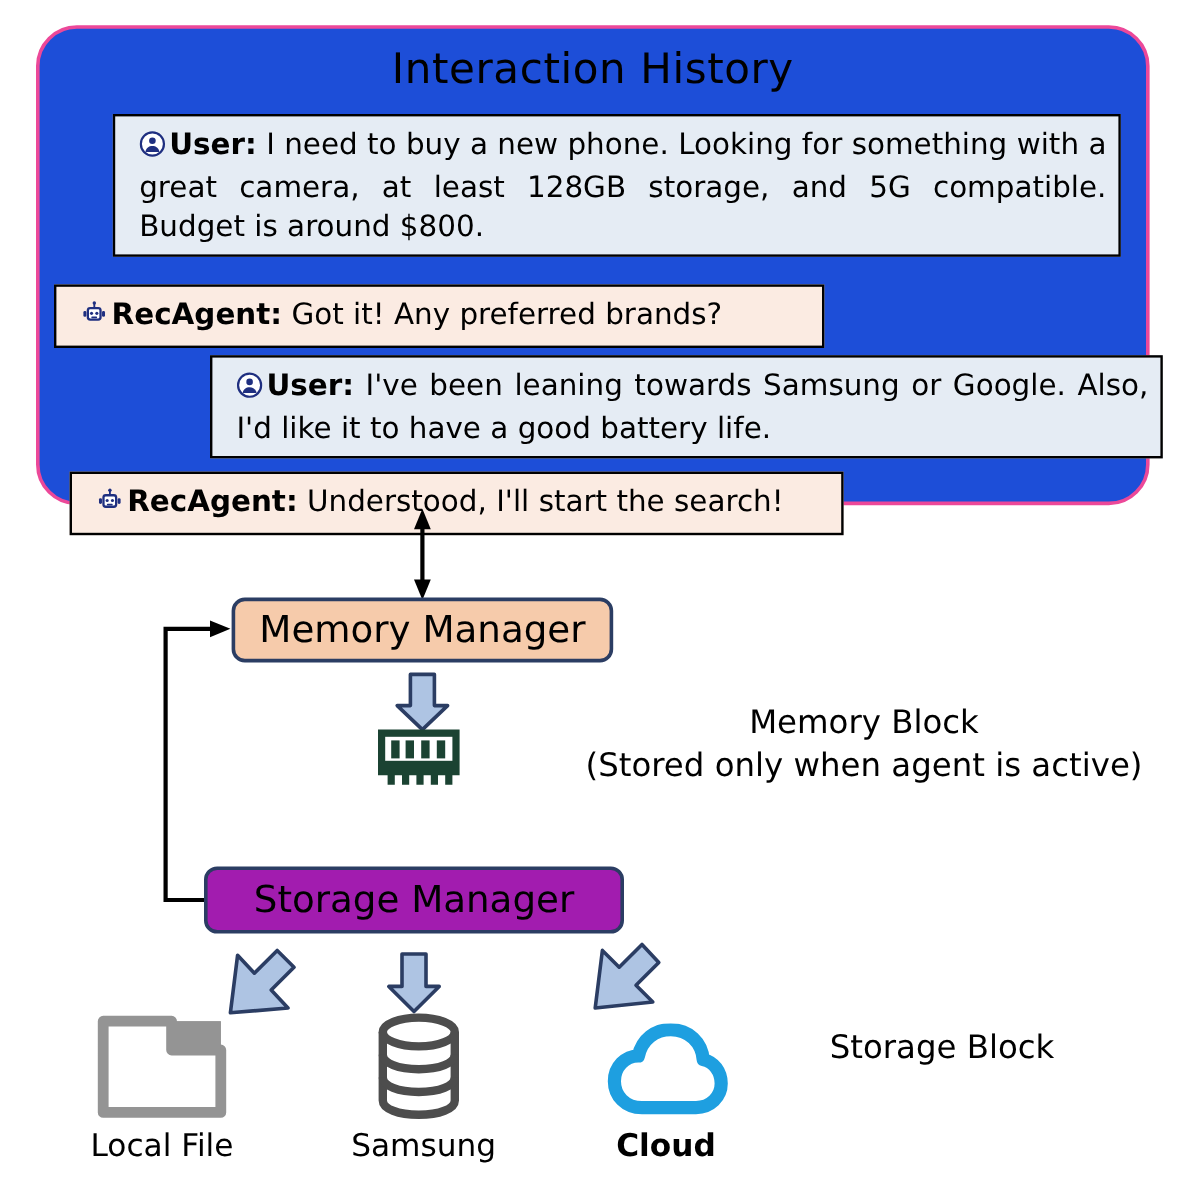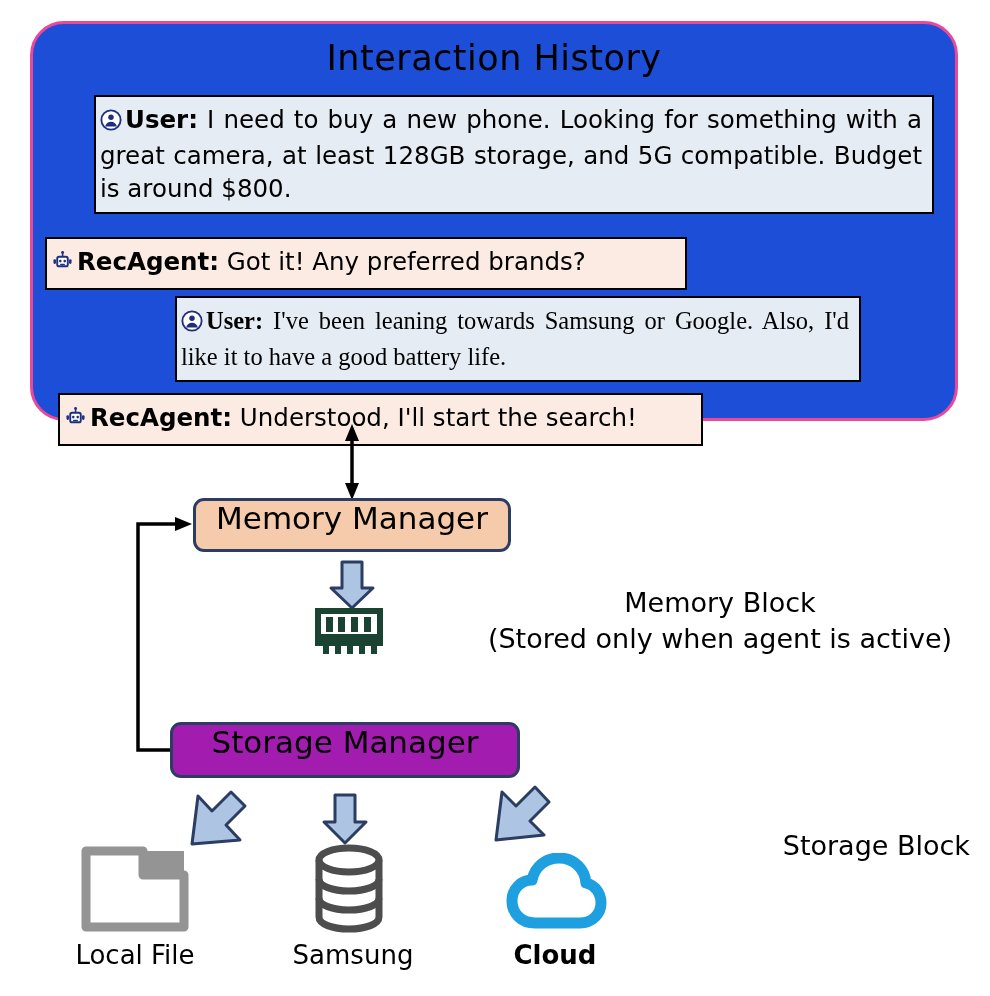--- a/index.html
+++ b/index.html
@@ -39,21 +39,21 @@
     line-height: 40px;
     letter-spacing: 0.5px;
     font-family: "DejaVu Sans", sans-serif;
     color: #000;
   }
 
   .msg {
     position: absolute;
     box-sizing: border-box;
     border: 2px solid #000;
-    padding: 6px 10px 7px 4px;
+    padding: 6px 10px 7px 20px;
     font-size: 24.5px;
     line-height: 33px;
     color: #000;
   }
   .msg.user {
     background: #e5ecf4;
     text-align: justify;
     text-align-last: left;
   }
   .msg.agent {
@@ -62,38 +62,38 @@
   }
 
   .speaker {
     font-weight: bold;
     letter-spacing: 0px;
   }
 
   
   #msg-user-1   { left: 61px;  top: 71px;  width: 840px; }
   #msg-agent-1  { left: 12px;  top: 213px; width: 642px; }
-  #msg-user-2   { left: 142px; top: 272px; width: 686px; font-family: Liberation Serif, serif; }
+  #msg-user-2   { left: 142px; top: 272px; width: 794px; }
   #msg-agent-2  { left: 12px;  top: 369px; width: 645px; margin-left: 13px; }
 
   
   .icon-inline {
     display: inline-block;
     vertical-align: -3px;
     margin-right: 3px;
   }
 
   
   .node-box {
     position: absolute;
     box-sizing: border-box;
     border: 3px solid #2b3d63;
     border-radius: 11px;
     display: flex;
-    align-items: flex-start;
+    align-items: center;
     justify-content: center;
     font-size: 31px;
     line-height: 34px;
     color: #000;
   }
   #memory-manager-box {
     left: 193px;
     top: 498px;
     width: 318px;
     height: 54px;
@@ -110,21 +110,21 @@
   
   .note {
     position: absolute;
     font-size: 27px;
     line-height: 36px;
     text-align: center;
     color: #000;
     white-space: nowrap;
   }
   #memory-note  { left: 470px; top: 585px; width: 500px; }
-  #storage-note { left: 600px; top: 828px; width: 370px; text-align: right; }
+  #storage-note { left: 600px; top: 856px; width: 370px; }
 
   .leaf-label {
     position: absolute;
     font-size: 26px;
     line-height: 30px;
     text-align: center;
     color: #000;
     white-space: nowrap;
   }
   #label-local-file { left: 40px;  top: 940px; width: 190px; }

